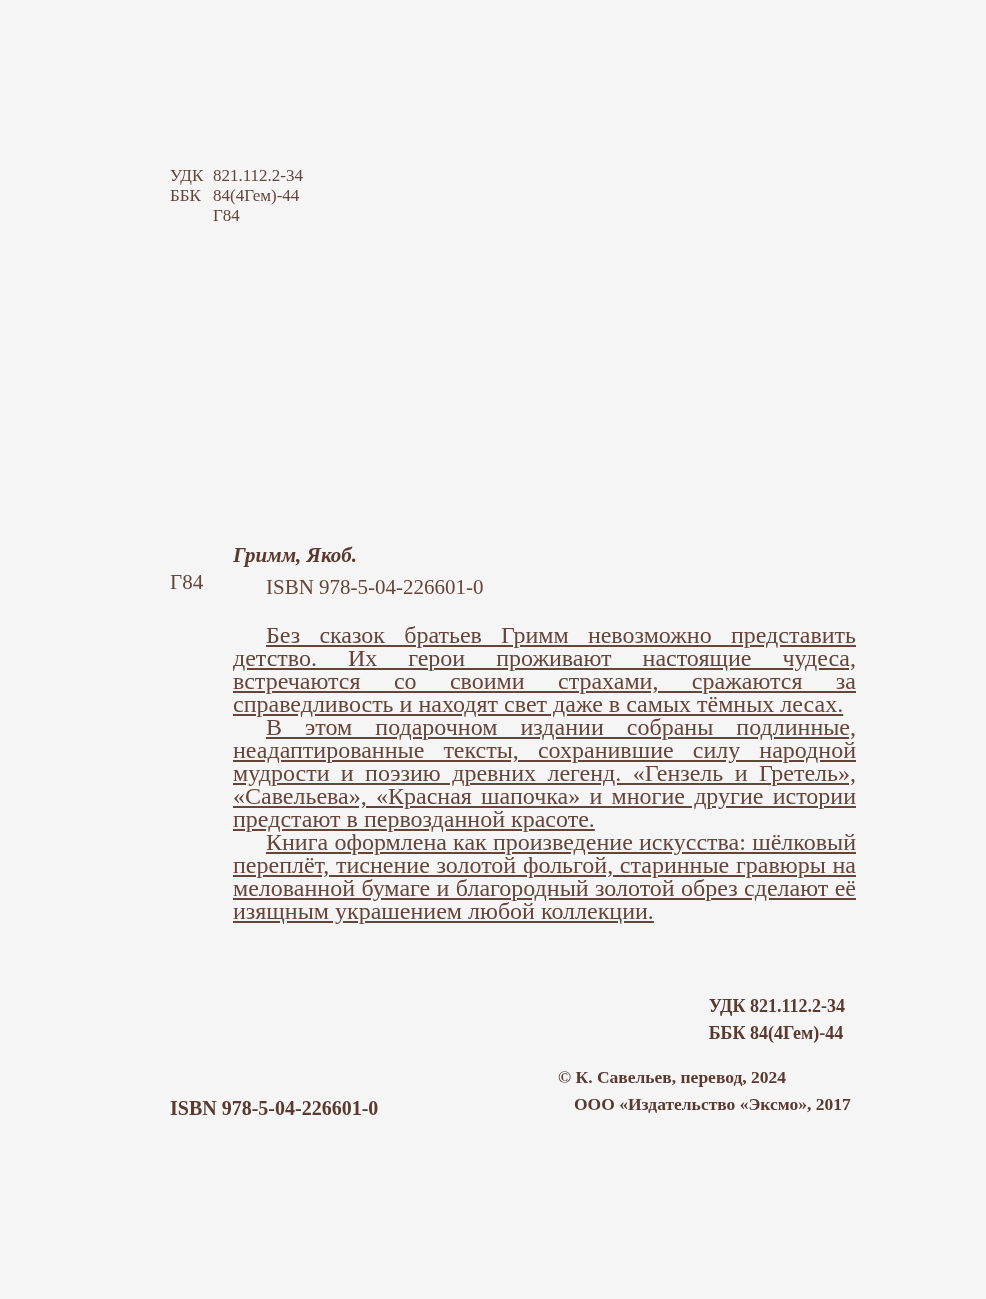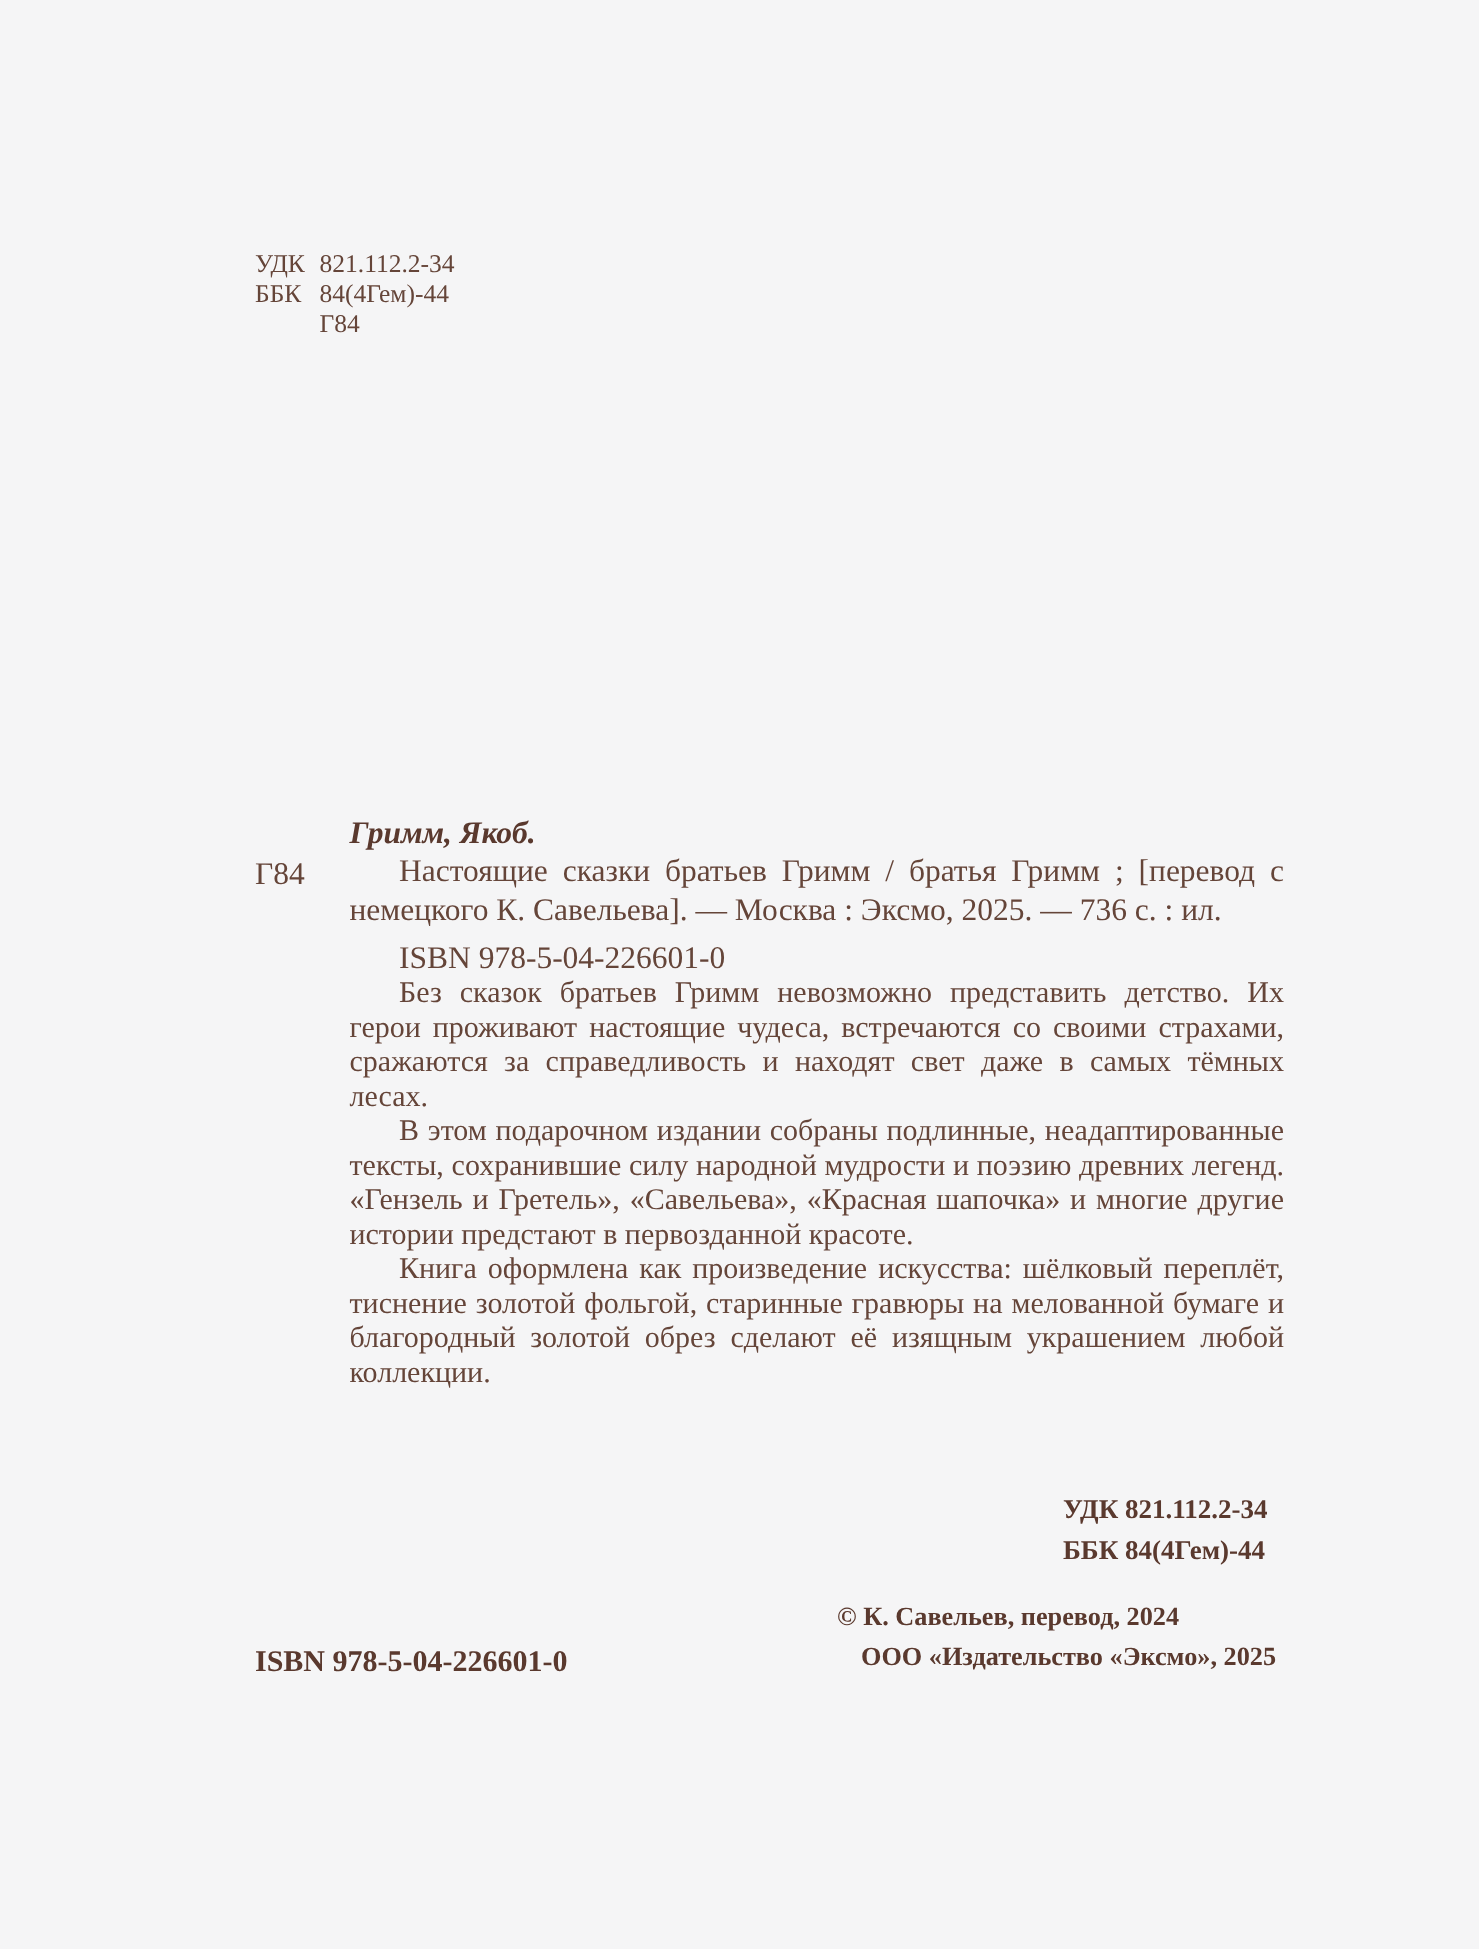--- a/index.html
+++ b/index.html
@@ -56,24 +56,25 @@
     text-align:justify;
     text-indent:33px;
   }
   .isbn-line{
     font-size:21px;
     line-height:25px;
     text-indent:33px;
     margin-top:7px;
   }
   .annotation{
-    margin-top:0;
-    font-size:20px;
+    margin-top:24px;
+    font-size:24px;
     line-height:23px;
     text-align:justify;
+    text-decoration:underline;
   }
   .annotation p{text-indent:33px;}
   
   .codes-right{
     position:absolute;
     right:141px;
     top:993px;
     text-align:left;
     font-weight:bold;
     color:var(--text-bold);
@@ -120,35 +121,34 @@
     <div class="row">
       <span class="lbl"></span>
       <span>Г84</span>
     </div>
   </div>
 
   <div class="margin-code">Г84</div>
 
   <div class="main-block">
     <div class="author-heading">Гримм, Якоб.</div>
-    <div class="record">Настоящие сказки братьев Гримм / братья Гримм ; [перевод с немецкого К. Савельева]. — Москва : Эксмо, 2025. — 736 с. : ил.</div>
     <div class="isbn-line">ISBN 978-5-04-226601-0</div>
 
     <div class="annotation">
       <p>Без сказок братьев Гримм невозможно представить детство. Их герои проживают настоящие чудеса, встречаются со своими страхами, сражаются за справедливость и находят свет даже в самых тёмных лесах.</p>
       <p>В этом подарочном издании собраны подлинные, неадаптированные тексты, сохранившие силу народной мудрости и поэзию древних легенд. «Гензель и Гретель», «Савельева», «Красная шапочка» и многие другие истории предстают в первозданной красоте.</p>
       <p>Книга оформлена как произведение искусства: шёлковый переплёт, тиснение золотой фольгой, старинные гравюры на мелованной бумаге и благородный золотой обрез сделают её изящным украшением любой коллекции.</p>
     </div>
   </div>
 
   <div class="codes-right">
     <div>УДК 821.112.2-34</div>
     <div>ББК 84(4Гем)-44</div>
   </div>
 
   <div class="copyright">
     <div>© К. Савельев, перевод, 2024</div>
-    <div class="indent">ООО «Издательство «Эксмо», 2025</div>
+    <div class="indent">ООО «Издательство «Эксмо», 2017</div>
   </div>
 
   <div class="isbn-bottom">ISBN 978-5-04-226601-0</div>
 
 </div>
 
 </body></html>

